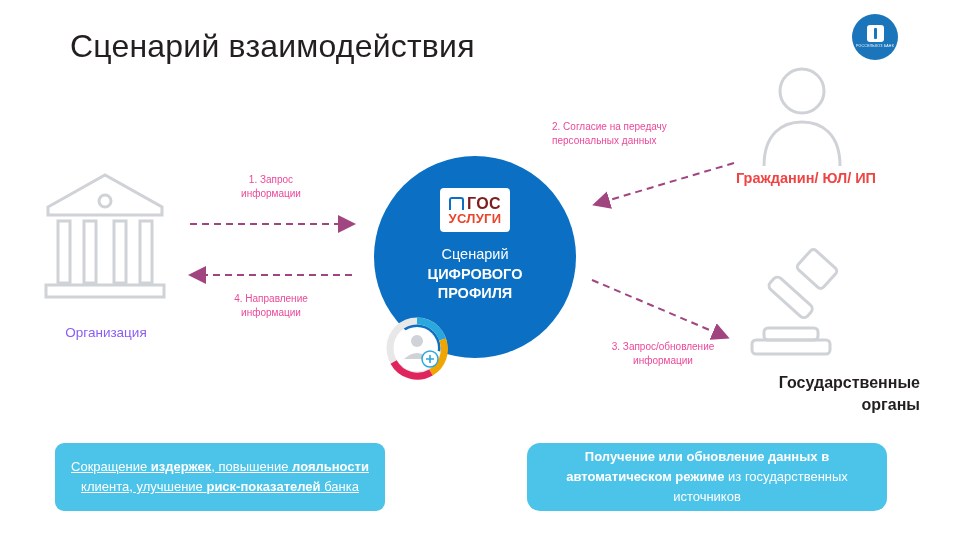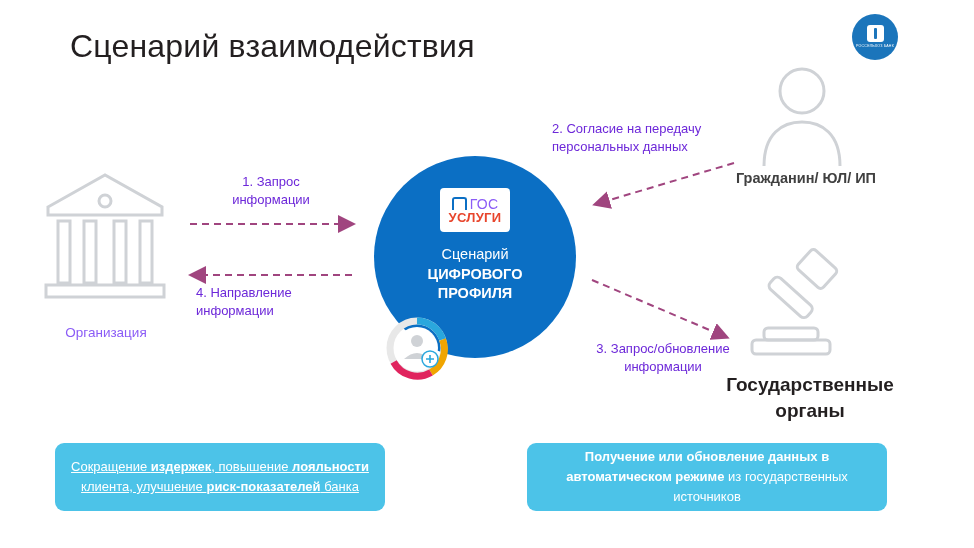--- a/index.html
+++ b/index.html
@@ -90,23 +90,23 @@
     display: flex;
     flex-direction: column;
     align-items: center;
     justify-content: center;
     box-sizing: border-box;
     padding-top: 2px;
   }
   .gosuslugi-badge .gos-top {
     display: flex;
     align-items: center;
-    color: #8b5cf6;
-    font-weight: normal;
-    font-size: 14px;
+    color: #7f1d1d;
+    font-weight: bold;
+    font-size: 16px;
     letter-spacing: 0.3px;
     line-height: 1;
   }
   .gosuslugi-badge .gos-flag {
     display: inline-block;
     width: 15px;
     height: 13px;
     margin-right: 3px;
     border: 2px solid #0b6fc4;
     border-bottom: none;
@@ -166,73 +166,73 @@
     height: 100px;
   }
   .label-person {
     position: absolute;
     left: 700px;
     top: 170px;
     width: 212px;
     text-align: center;
     font-size: 14.5px;
     font-weight: bold;
-    color: #404040;
+    color: #ef4444;
   }
 
   
   .gavel-icon {
     position: absolute;
     left: 742px;
     top: 250px;
     width: 122px;
     height: 110px;
   }
   .label-gov {
     position: absolute;
     left: 700px;
     top: 372px;
     width: 220px;
-    text-align: center;
-    font-size: 19px;
+    text-align: right;
+    font-size: 16px;
     font-weight: bold;
     color: #231f20;
     line-height: 1.35;
   }
 
   
   .cap {
     position: absolute;
-    font-size: 13px;
-    color: #6d28d9;
+    font-size: 10px;
+    color: #ec4899;
     line-height: 1.35;
   }
   .cap1 { left: 196px; top: 173px; width: 150px; text-align: center; }
-  .cap4 { left: 196px; top: 284px; width: 150px; text-align: left; }
+  .cap4 { left: 196px; top: 292px; width: 150px; text-align: center; }
   .cap2 { left: 552px; top: 120px; width: 210px; }
   .cap3 { left: 558px; top: 340px; width: 210px; text-align: center; }
 
   
   .box {
     position: absolute;
     background: #4cc3e8;
     border-radius: 9px;
     color: #ffffff;
     font-size: 13px;
     line-height: 1.55;
     text-align: center;
     display: flex;
     align-items: center;
     justify-content: center;
     padding: 8px 14px;
     box-sizing: border-box;
   }
   .box b { font-weight: bold; }
   .box-left { left: 55px; top: 443px; width: 330px; height: 68px; text-decoration: underline; }
-  .box-right { left: 527px; top: 443px; width: 360px; height: 68px; }
+  .box-right { left: 527px; top: 443px; width: 360px; height: 68px; border-radius: 13px; }
 
   svg { display: block; overflow: visible; }
 </style>
 </head>
 <body>
 
 <div id="slide">
 
   <div class="title">Сценарий взаимодействия</div>
 

